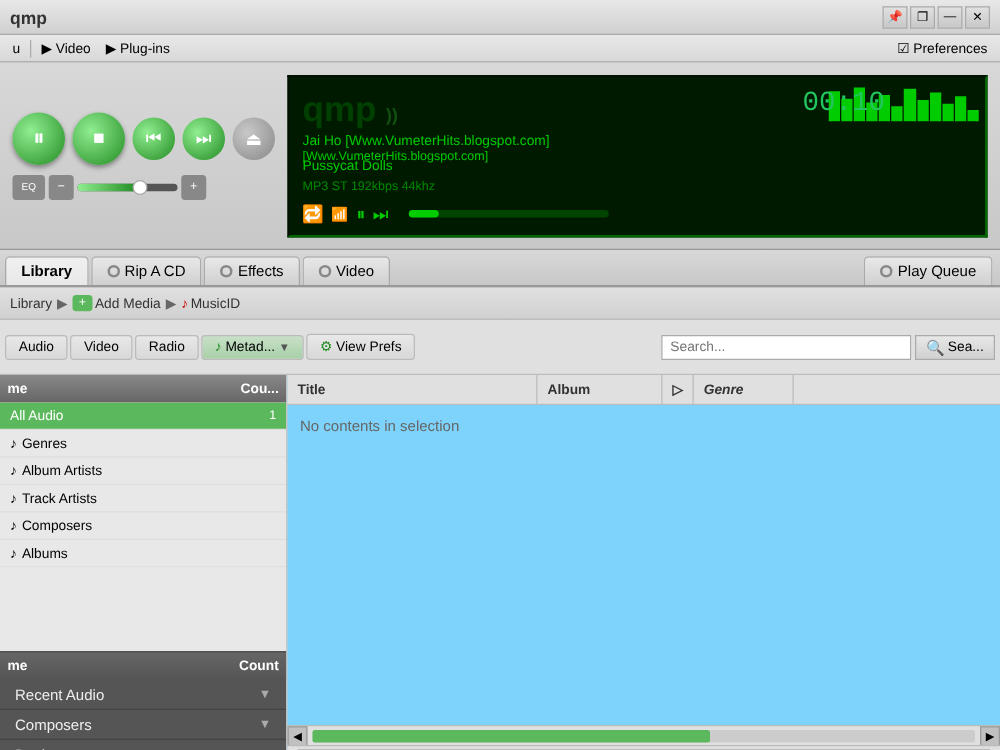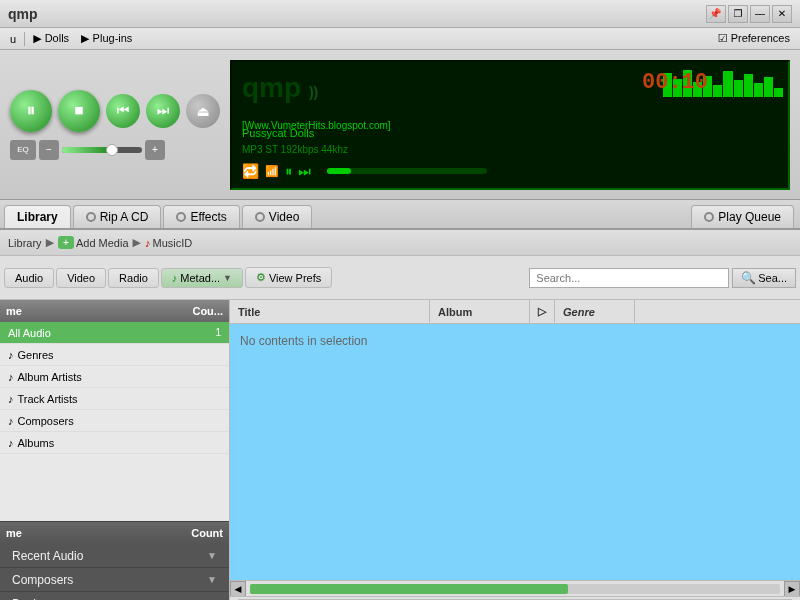--- a/index.html
+++ b/index.html
@@ -85,21 +85,21 @@
     
     #display {
       flex: 1;
       background: #001a00;
       height: 130px;
       border: 2px inset #006600;
       position: relative;
       overflow: hidden;
     }
     .display-logo { color: #006600; font-size: 28px; font-weight: bold; position: absolute; left: 10px; top: 10px; opacity: 0.5; }
-    .display-time { color: #c2410c; font-size: 22px; font-weight: bold; position: absolute; right: 80px; top: 8px; font-family: 'Courier New', monospace; }
+    .display-time { color: #22c55e; font-size: 22px; font-weight: normal; position: absolute; right: 80px; top: 8px; font-family: 'Courier New', monospace; }
     .display-track { color: #00cc00; font-size: 12px; position: absolute; left: 10px; top: 45px; right: 10px; }
     .display-artist { color: #00cc00; font-size: 11px; position: absolute; left: 10px; top: 65px; }
     .display-info { color: #008800; font-size: 10px; position: absolute; left: 10px; top: 82px; }
     .display-viz { position: absolute; top: 5px; right: 5px; width: 120px; height: 30px; display: flex; gap: 1px; align-items: flex-end; }
     .viz-bar { background: #00cc00; flex: 1; }
     .display-controls { position: absolute; bottom: 8px; left: 10px; display: flex; gap: 6px; align-items: center; }
     .disp-btn { color: #00cc00; font-size: 14px; cursor: pointer; }
     .progress-bar { width: 160px; height: 6px; background: #004400; border-radius: 3px; position: relative; margin-left: 10px; cursor: pointer; }
     .progress-fill { height: 100%; width: 15%; background: #00cc00; border-radius: 3px; }
 
@@ -325,21 +325,21 @@
     <button class="titlebar-btn">✕</button>
   </div>
 </div>
 
 <div id="menubar">
   <div class="menu-item">
       <span>u</span>
     </div>
   <div class="menu-separator"></div>
   <div class="menu-item">
-      <span>▶ Dolls</span>
+      <span>▶ Video</span>
     </div>
   <div class="menu-item">
       <span>▶ Plug-ins</span>
     </div>
   <div class="menu-item prefs-right" style="margin-left: auto;">
       <span>☑ Preferences</span>
     </div>
 </div>
 
 <div id="player-area">
@@ -376,20 +376,21 @@
       <div class="viz-bar" style="height:70%;"></div>
       <div class="viz-bar" style="height:40%;"></div>
       <div class="viz-bar" style="height:85%;"></div>
       <div class="viz-bar" style="height:55%;"></div>
       <div class="viz-bar" style="height:75%;"></div>
       <div class="viz-bar" style="height:45%;"></div>
       <div class="viz-bar" style="height:65%;"></div>
       <div class="viz-bar" style="height:30%;"></div>
     </div>
     <div class="display-time">00:10</div>
+    <div class="display-track" style="font-size:11px;">Jai Ho  [Www.VumeterHits.blogspot.com]</div>
     <div class="display-track" style="top:58px; font-size:10px;">[Www.VumeterHits.blogspot.com]</div>
     <div class="display-artist">Pussycat Dolls</div>
     <div class="display-info">MP3 ST 192kbps 44khz</div>
     <div class="display-controls">
       <span class="disp-btn">🔁</span>
       <span class="disp-btn" style="font-size:11px;">📶</span>
       <span class="disp-btn">⏸</span>
       <span class="disp-btn">⏭</span>
       <div class="progress-bar">
         <div class="progress-fill"></div>

